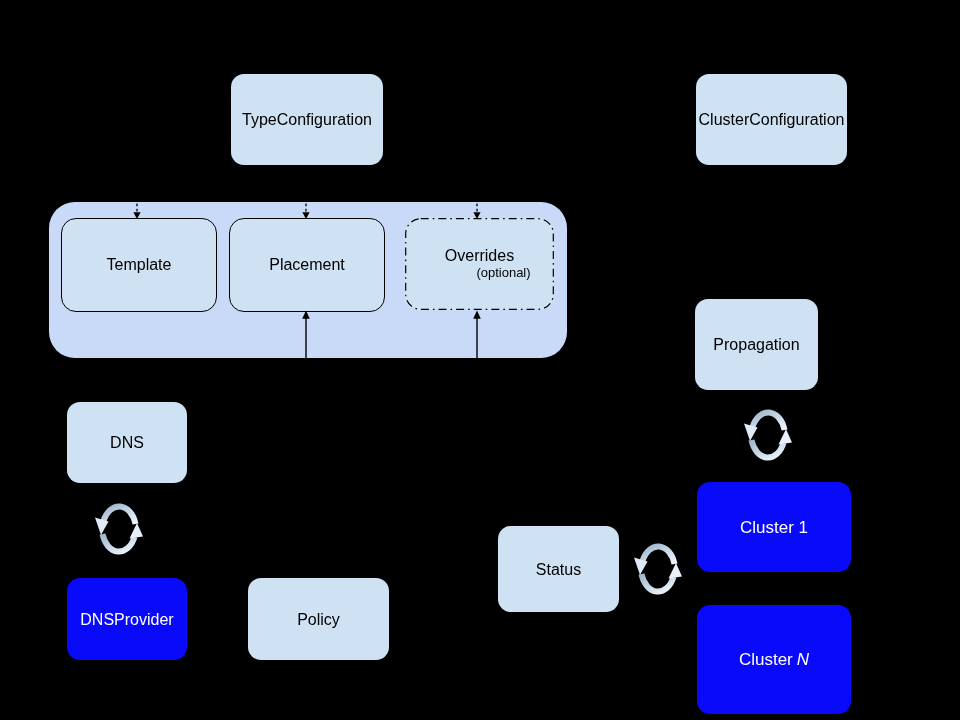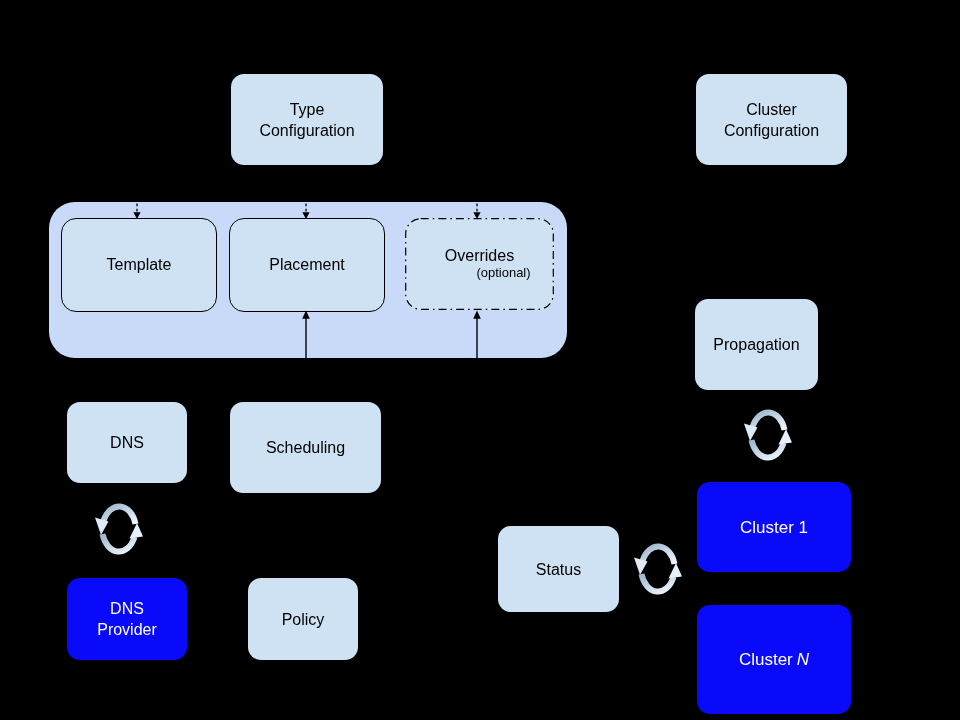--- a/index.html
+++ b/index.html
@@ -1,21 +1,21 @@
 <!DOCTYPE html>
 <html><head>
 <meta charset="utf-8">
 <style>
   html,body{margin:0;padding:0;background:#000;}
   .stage{
     position:relative;width:960px;height:720px;background:#000;overflow:hidden;
     font-family:"Liberation Sans","DejaVu Sans",sans-serif;color:#000;
   }
   .node{
-    position:absolute;display:flex;flex-direction:column;align-items:center;justify-content:center;
+    position:absolute;display:flex;flex-direction:row;align-items:center;justify-content:center;
     text-align:center;background:#cfe2f3;border-radius:13px;font-size:16px;line-height:21px;
   }
   .group{
     position:absolute;left:49px;top:202px;width:518px;height:156px;
     background:#c9daf8;border-radius:26px;
   }
   .inner{
     position:absolute;display:flex;flex-direction:column;align-items:center;justify-content:center;
     text-align:center;background:#cfe2f3;border-radius:15px;font-size:16px;
   }
@@ -104,44 +104,41 @@
       <use href="#upArrow"></use>
     </svg>
   <svg class="arrow" style="left:471px;top:310px" width="12" height="48">
       <use href="#upArrow"></use>
     </svg>
 
   <div class="node" style="left:67px;top:402px;width:120px;height:81px">
     <div>DNS</div>
   </div>
 
-  <div class="node" style="left:230px;top:402px;width:151px;height:91px">
-    <div>Scheduling</div>
-  </div>
 
   <div class="node" style="left:695px;top:299px;width:123px;height:91px">
     <div>Propagation</div>
   </div>
 
   <svg class="sync" style="left:94px;top:496px" width="50" height="68">
       <use href="#syncIcon"></use>
     </svg>
   <svg class="sync" style="left:743px;top:402px" width="50" height="68">
       <use href="#syncIcon"></use>
     </svg>
   <svg class="sync" style="left:633px;top:536px" width="50" height="68">
       <use href="#syncIcon"></use>
     </svg>
 
   <div class="node blue" style="left:67px;top:578px;width:120px;height:82px">
     <div>DNS</div>
     <div>Provider</div>
   </div>
 
-  <div class="node" style="left:248px;top:578px;width:110px;height:82px">
+  <div class="node" style="left:248px;top:578px;width:141px;height:82px">
     <div>Policy</div>
   </div>
 
   <div class="node" style="left:498px;top:526px;width:121px;height:86px">
     <div>Status</div>
   </div>
 
   <div class="node blue bold" style="left:697px;top:482px;width:154px;height:90px">
     <div>Cluster 1</div>
   </div>

